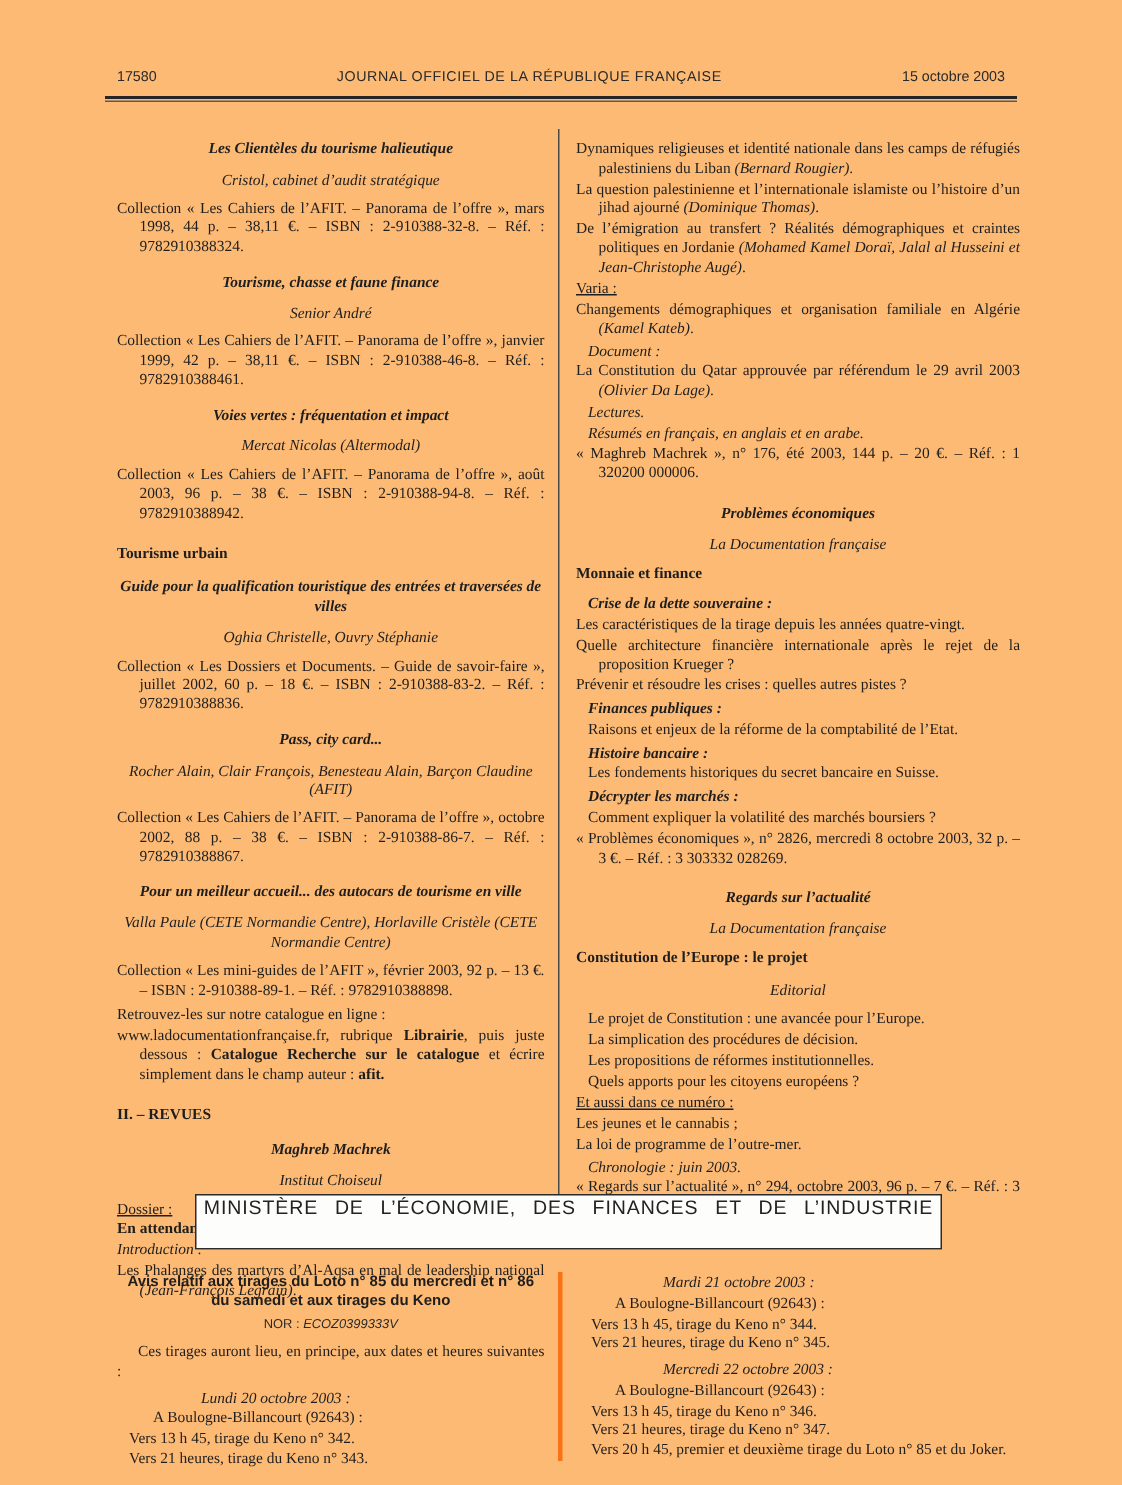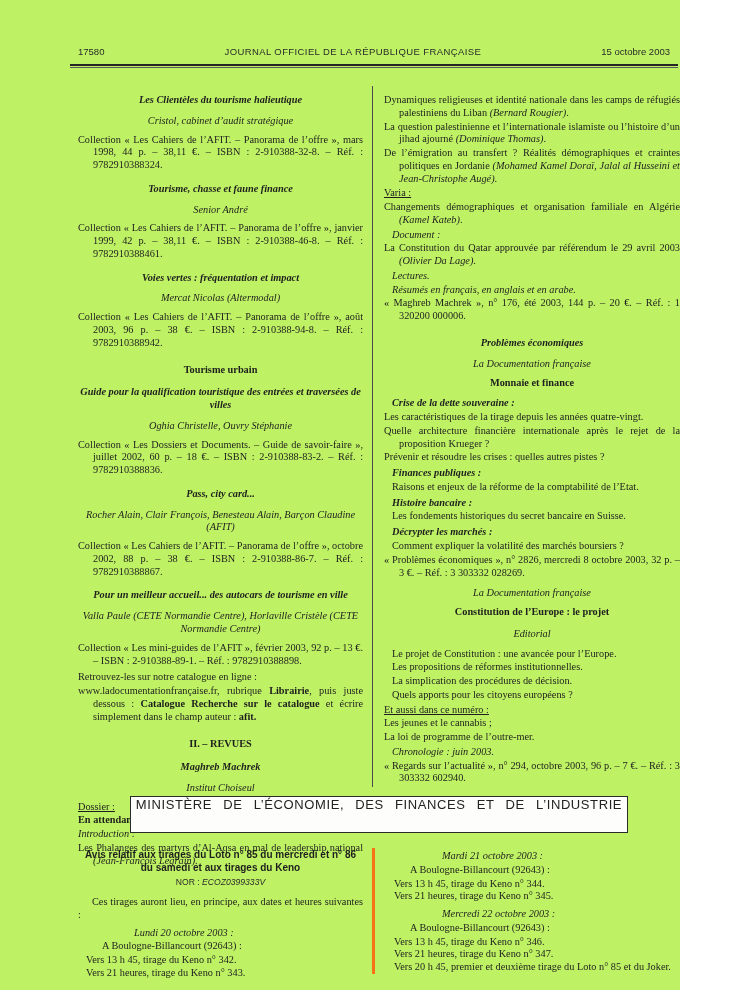--- a/index.html
+++ b/index.html
@@ -1,18 +1,18 @@
 <!DOCTYPE html>
 <html><head>
 <meta charset="utf-8">
 <style>
   * { box-sizing: border-box; }
   html,body { margin:0; padding:0; background:#ffffff; }
   .page {
-    position:relative; width:680px; height:990px; background:#bef264;
+    position:relative; width:748px; height:990px; background:#fdba74;
     font-family:"Liberation Serif", serif; font-size:10.3px; line-height:1.24;
     color:#1e1e1e; overflow:hidden;
   }
   
   .hdr {
     position:absolute; top:46px; left:78px; width:592px;
     display:flex; justify-content:space-between; align-items:baseline;
     font-family:"Liberation Sans", sans-serif; font-size:9.5px; color:#2a2a2a;
   }
   .hdr .jtitle { letter-spacing:0.4px; }
@@ -26,21 +26,21 @@
     display:flex; align-items:flex-start;
   }
   .col-l { flex:0 0 294px; padding-right:9px; }
   .col-r { flex:1 1 auto; border-left:1px solid #4a4a4a; padding-left:11px; min-height:684px; }
   p { margin:0; }
   .c  { text-align:center; }
   .b  { font-weight:bold; }
   .i  { font-style:italic; }
   .l-title   { text-align:center; font-weight:bold; font-style:italic; margin:11px 0 0; }
   .l-author  { text-align:center; font-style:italic; margin:8px 0 6px; }
-  .sec-head  { text-align:center; font-weight:bold; margin:15px 0 0; }
+  .sec-head  { font-weight:bold; margin:15px 0 0; }
   .ref  { text-align:justify; padding-left:15px; text-indent:-15px; margin:1px 0 2px; }
   .item { text-align:justify; padding-left:15px; text-indent:-15px; margin:0 0 1px; }
   .flush { margin:1px 0; }
   .lbl-u  { text-decoration:underline; margin:2px 0 1px; }
   .lbl-it { font-style:italic; margin:2px 0 1px; padding-left:8px; }
   .lbl-bi { font-weight:bold; font-style:italic; margin:3px 0 1px; padding-left:8px; }
   .ind8 { padding-left:8px; }
   .gap-lg { margin-top:14px; }
   
   .ministry-box {
@@ -150,27 +150,28 @@
       <p class="flush">Prévenir et résoudre les crises : quelles autres pistes ?</p>
 
       <p class="lbl-bi">Finances publiques :</p>
       <p class="flush ind8">Raisons et enjeux de la réforme de la comptabilité de l’Etat.</p>
       <p class="lbl-bi">Histoire bancaire :</p>
       <p class="flush ind8">Les fondements historiques du secret bancaire en Suisse.</p>
       <p class="lbl-bi">Décrypter les marchés :</p>
       <p class="flush ind8">Comment expliquer la volatilité des marchés boursiers ?</p>
       <p class="ref">« Problèmes économiques », n° 2826, mercredi 8 octobre 2003, 32 p. – 3 €. – Réf. : 3 303332 028269.</p>
 
+      <p class="l-title gap-lg">Regards sur l’actualité</p>
       <p class="l-author">La Documentation française</p>
       <p class="sec-head" style="margin-top:6px">Constitution de l’Europe : le projet</p>
       <p class="c i" style="margin:9px 0 7px">Editorial</p>
 
       <p class="flush ind8">Le projet de Constitution : une avancée pour l’Europe.</p>
+      <p class="flush ind8">La simplication des procédures de décision.</p>
       <p class="flush ind8">Les propositions de réformes institutionnelles.</p>
-      <p class="flush ind8">La simplication des procédures de décision.</p>
       <p class="flush ind8">Quels apports pour les citoyens européens ?</p>
 
       <p class="lbl-u" style="padding-left:0">Et aussi dans ce numéro :</p>
       <p class="flush">Les jeunes et le cannabis ;</p>
       <p class="flush">La loi de programme de l’outre-mer.</p>
       <p class="lbl-it">Chronologie : juin 2003.</p>
       <p class="ref">« Regards sur l’actualité », n° 294, octobre 2003, 96 p. – 7 €. – Réf. : 3 303332 602940.</p>
     </div>
   </div>
 

